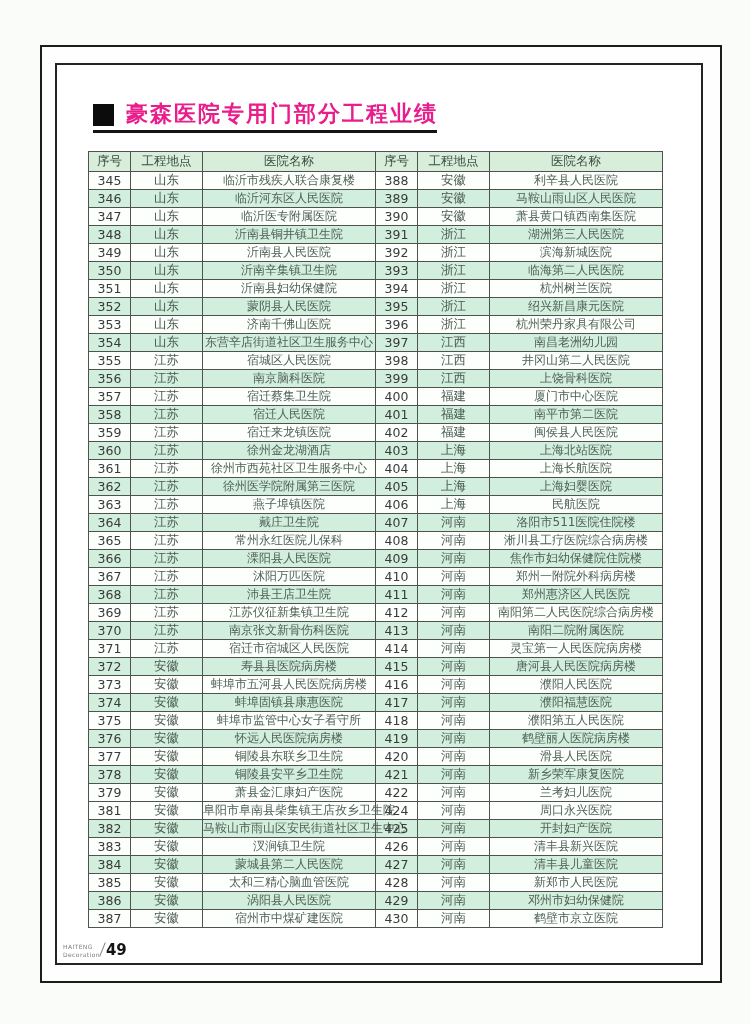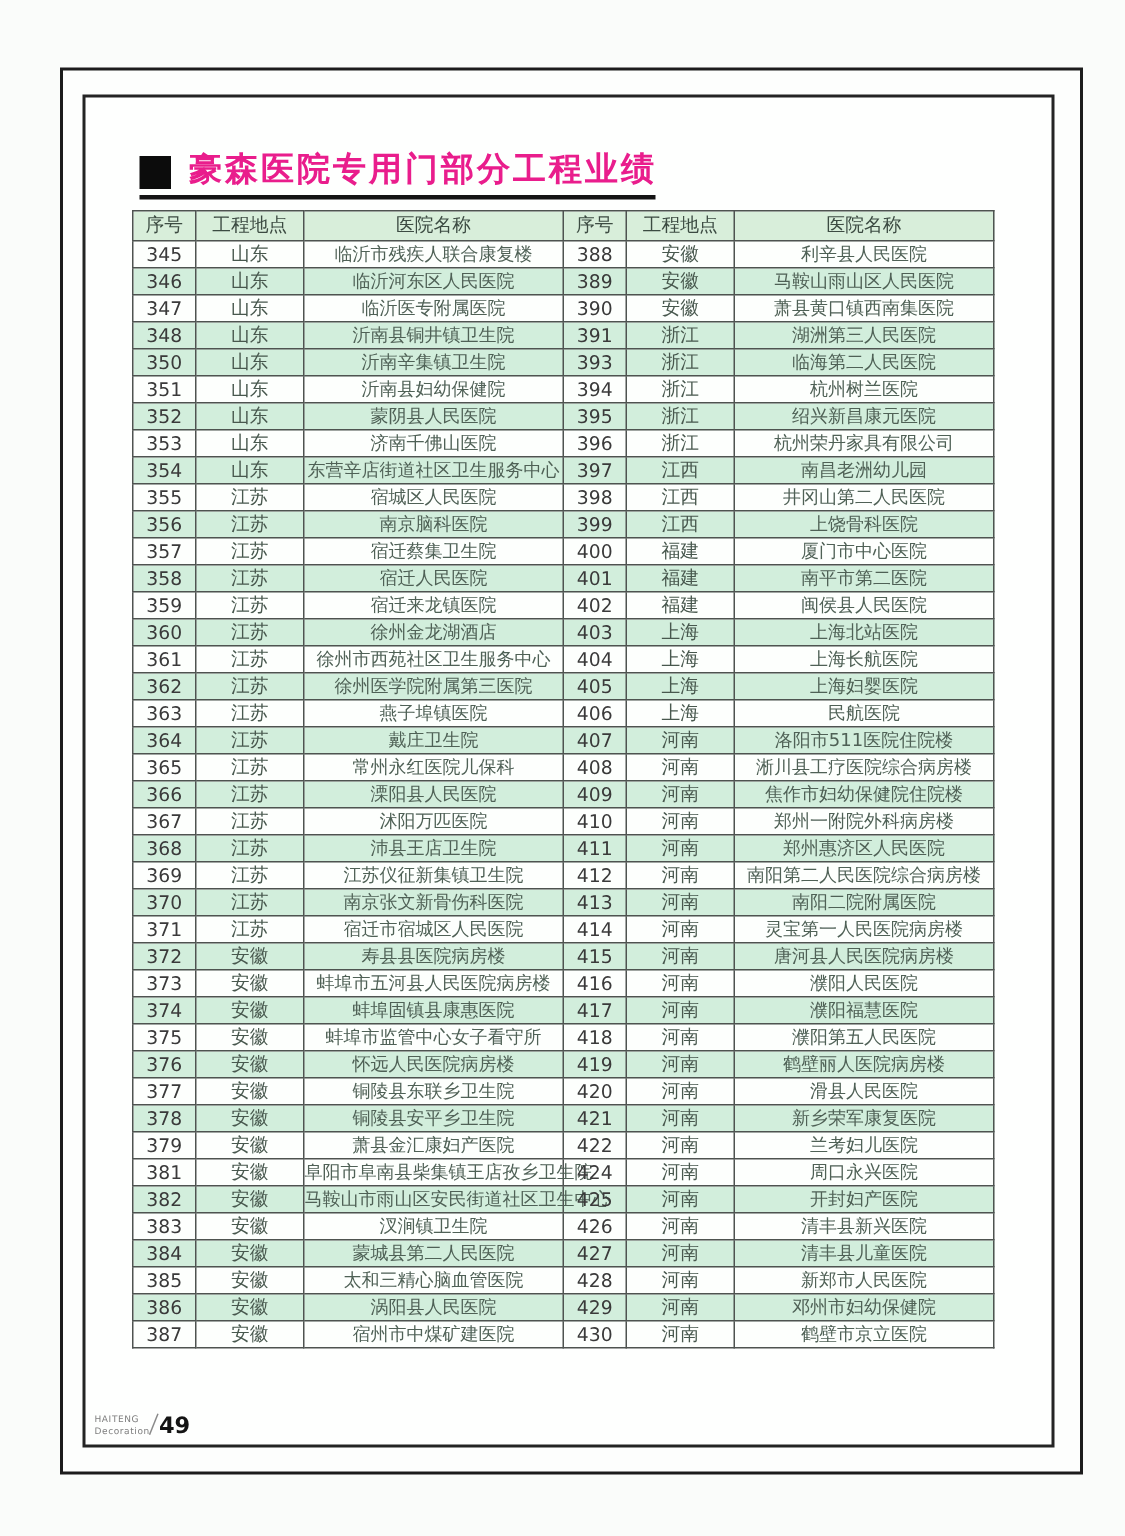--- a/index.html
+++ b/index.html
@@ -29,21 +29,21 @@
   }
   .title-bullet {
     width: 21px; height: 22px; background: #0c0c0c; flex: 0 0 auto;
   }
   .page-title {
     font-size: 22px; font-weight: bold; letter-spacing: 2px;
     color: #e91d8c; margin-left: 12px; white-space: nowrap;
     line-height: 1; padding-bottom: 1px;
   }
   table.projects {
-    position: absolute; left: 31px; top: 75px; width: 574px;
+    position: absolute; left: 31px; top: 86px; width: 574px;
     border-collapse: collapse; table-layout: fixed; border-radius: 15px;
   }
   table.projects th, table.projects td {
     border: 1px solid #4e5350;
     text-align: center; vertical-align: middle;
     white-space: nowrap; overflow: visible;
     padding: 0;
   }
   table.projects th {
     height: 20px; font-size: 12.5px; font-weight: normal;
@@ -128,20 +128,28 @@
               <td class="hos">萧县黄口镇西南集医院</td>
             </tr>
             <tr class="green">
               <td class="num">348</td>
               <td class="loc">山东</td>
               <td class="hos">沂南县铜井镇卫生院</td>
               <td class="num">391</td>
               <td class="loc">浙江</td>
               <td class="hos">湖洲第三人民医院</td>
             </tr>
+            <tr class="white">
+              <td class="num">349</td>
+              <td class="loc">山东</td>
+              <td class="hos">沂南县人民医院</td>
+              <td class="num">392</td>
+              <td class="loc">浙江</td>
+              <td class="hos">滨海新城医院</td>
+            </tr>
             <tr class="green">
               <td class="num">350</td>
               <td class="loc">山东</td>
               <td class="hos">沂南辛集镇卫生院</td>
               <td class="num">393</td>
               <td class="loc">浙江</td>
               <td class="hos">临海第二人民医院</td>
             </tr>
             <tr class="white">
               <td class="num">351</td>

